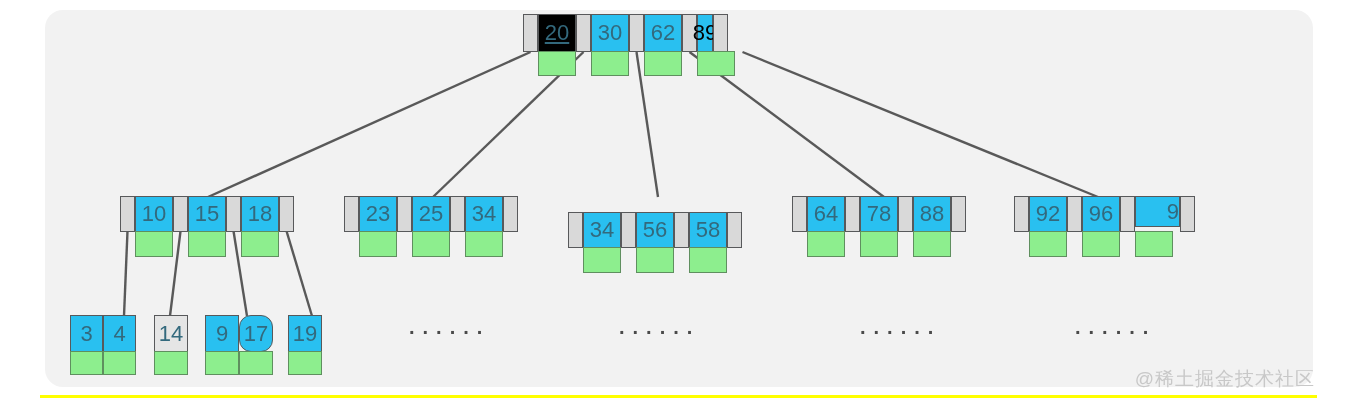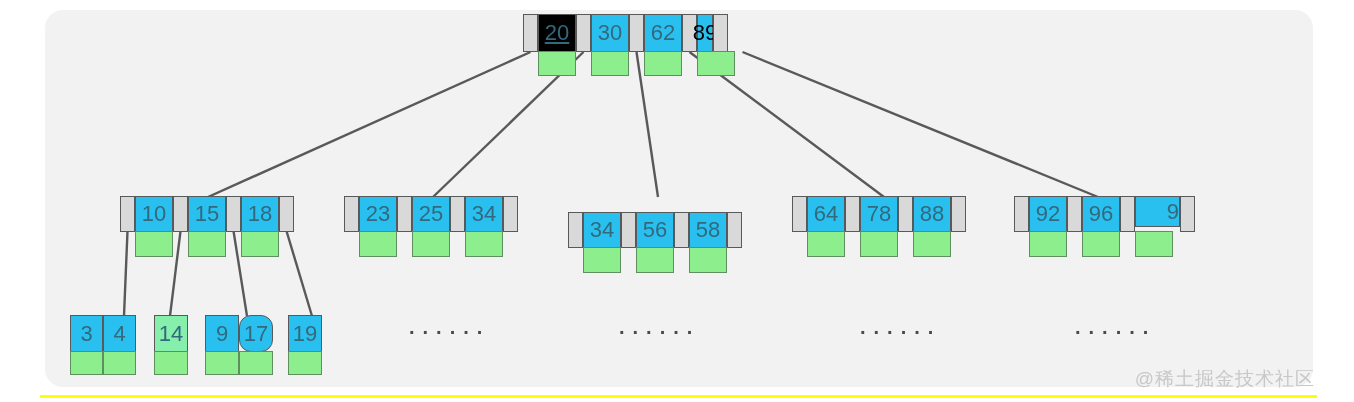--- a/index.html
+++ b/index.html
@@ -135,21 +135,21 @@
           <div class="cell key" style="width: 33px; height: 37px; background: rgb(41, 192, 240); color: rgb(51, 105, 125);">3</div>
           <div class="cell key" style="width: 33px; height: 37px; background: rgb(41, 192, 240); color: rgb(51, 105, 125);">4</div>
         </div>
         <div class="row">
           <div class="cell data" style="width: 33px; height: 24px; background: rgb(141, 238, 142);"></div>
           <div class="cell data" style="width: 33px; height: 24px; background: rgb(141, 238, 142);"></div>
         </div>
       </div>
       <div class="node" style="left: 154px; top: 315px;">
         <div class="row">
-          <div class="cell key" style="width: 34px; height: 37px; background: #86efac; color: rgb(51, 105, 125);">14</div>
+          <div class="cell key" style="width: 34px; height: 37px; background: #e5e5e5; color: rgb(51, 105, 125);">14</div>
         </div>
         <div class="row">
           <div class="cell data" style="width: 34px; height: 24px; background: rgb(141, 238, 142);"></div>
         </div>
       </div>
       <div class="node" style="left: 205px; top: 315px;">
         <div class="row">
           <div class="cell key" style="width: 34px; height: 37px; background: rgb(41, 192, 240); color: rgb(51, 105, 125);">9</div>
           <div class="cell key" style="width: 34px; height: 37px; background: rgb(41, 192, 240); color: rgb(51, 105, 125); border-radius: 12px;">17</div>
         </div>

